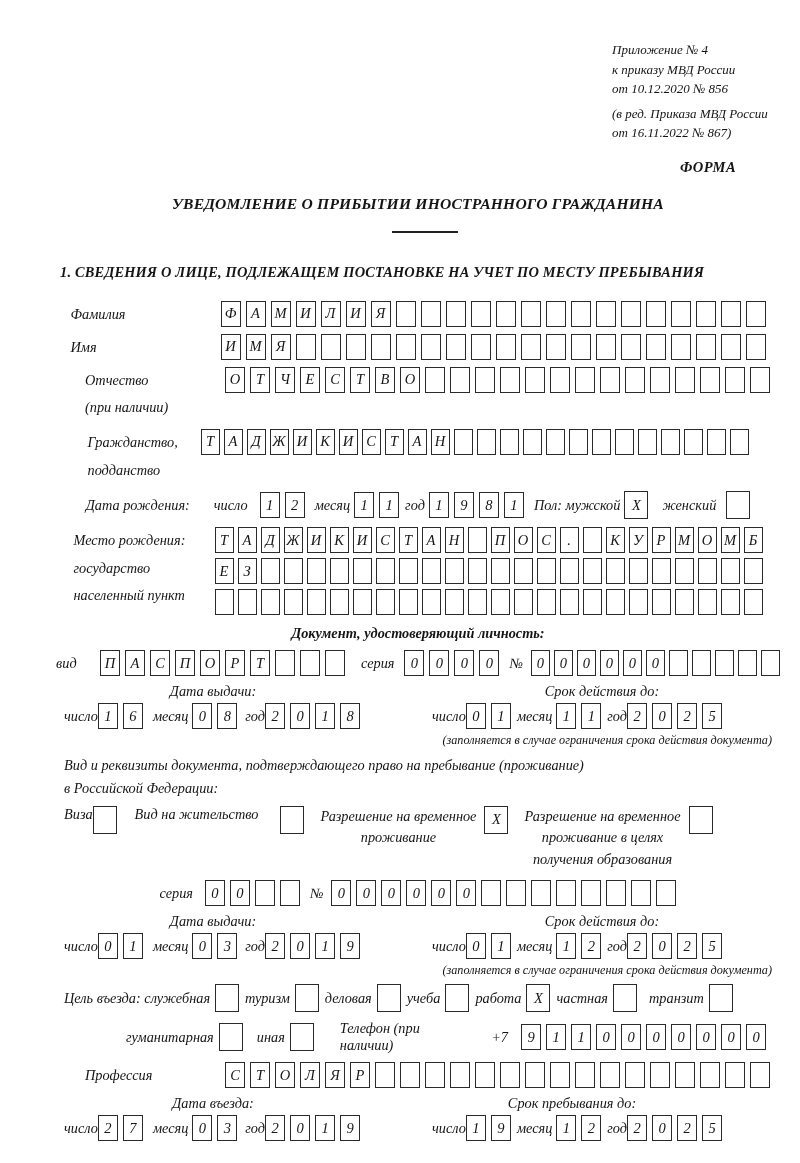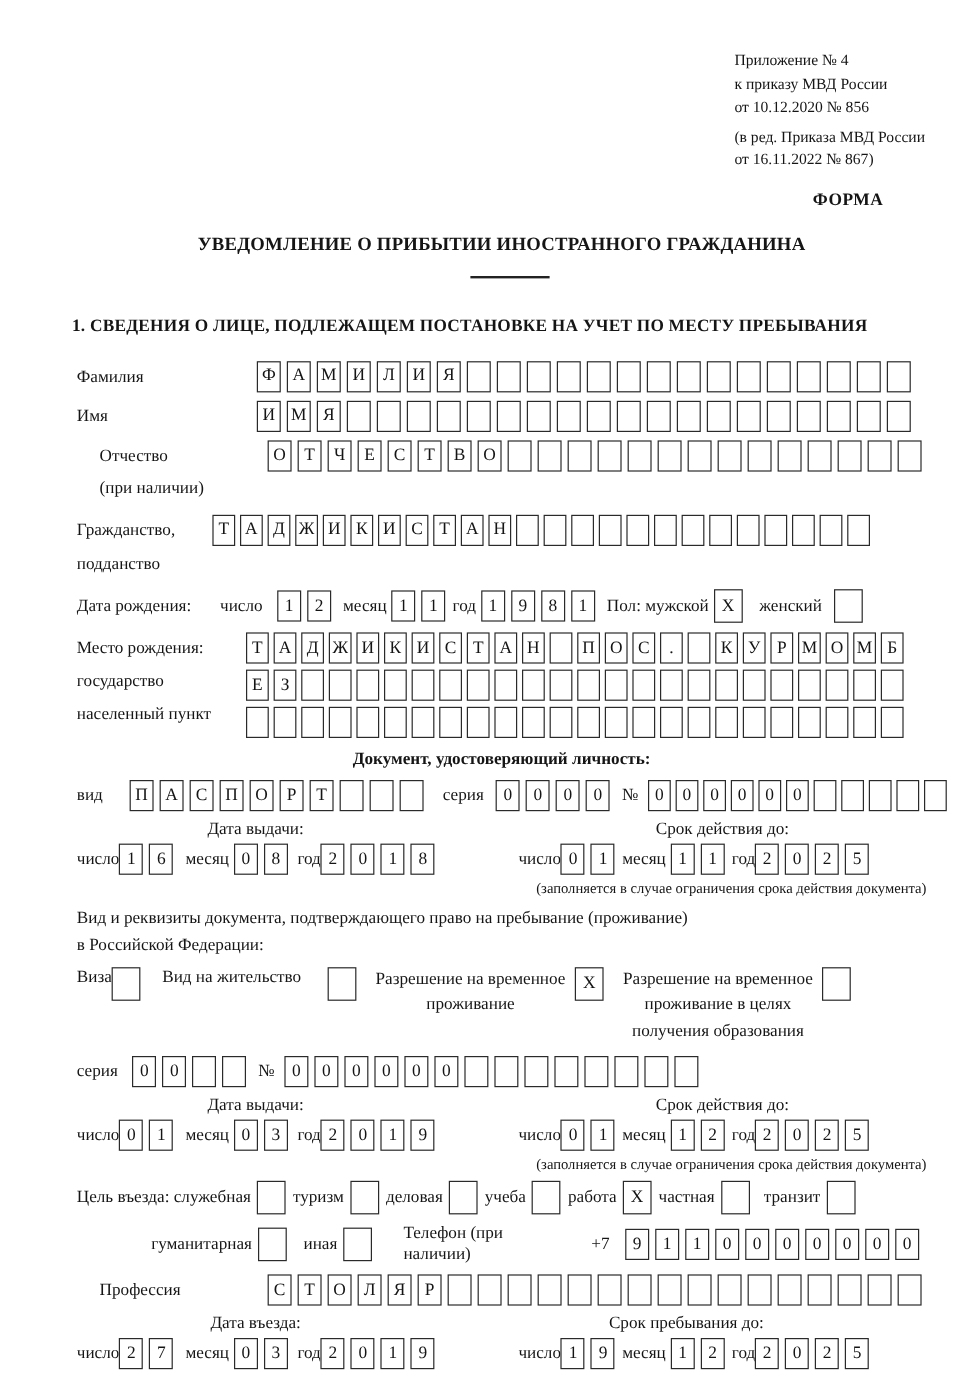--- a/index.html
+++ b/index.html
@@ -1,29 +1,29 @@
 <!DOCTYPE html>
 <html><head>
 <meta charset="utf-8">
 <style>
   html,body{margin:0;padding:0;background:#fff;}
   body{width:800px;height:1163px;overflow:hidden;color:#151515;
        font-family:"Liberation Serif","DejaVu Serif",serif;}
-  .page{box-sizing:border-box;width:800px;height:929px;padding:40px 28px 0 64px;}
+  .page{box-sizing:border-box;width:800px;height:929px;padding:40px 28px 0 64px;font-style:italic;}
 
   .appendix{margin-left:548px;font-size:13px;line-height:1.5;}
   .appendix .gap{height:5px;}
   .forma{text-align:right;font-weight:bold;font-size:14.5px;margin:16px 36px 0 0;letter-spacing:.4px;}
 
   .title{text-align:center;font-weight:bold;font-size:15.6px;line-height:1.55;margin-top:16px;letter-spacing:.2px;}
   .blank-line{display:inline-block;width:66px;border-bottom:2px solid #222;margin-left:14px;vertical-align:baseline;}
 
   .section{font-weight:bold;font-size:14.4px;margin:24px 0 20px -4px;letter-spacing:.2px;}
 
-  .row{display:flex;align-items:center;margin-bottom:7px;font-size:14.3px;}
+  .row{display:flex;align-items:center;margin-bottom:7px;font-size:14.3px;justify-content:center;}
   .row.top{align-items:flex-start;}
   .lbl{flex:0 0 auto;line-height:1.55;}
   .lbl.ml{line-height:1.93;}
   .w150{width:150px;}.w140{width:140px;margin-left:19px;}.w113{width:113px;}.w141{width:141px;}.w44{width:44px;}
   .stack{display:flex;flex-direction:column;gap:5px;}
 
   .cells{display:flex;gap:5px;flex:0 0 auto;}
   .cell{box-sizing:border-box;width:20px;height:26px;border:1.7px solid #2a2a2a;
         display:flex;align-items:center;justify-content:center;font-size:14.5px;background:#fff;}
   .tight{gap:4px;}

